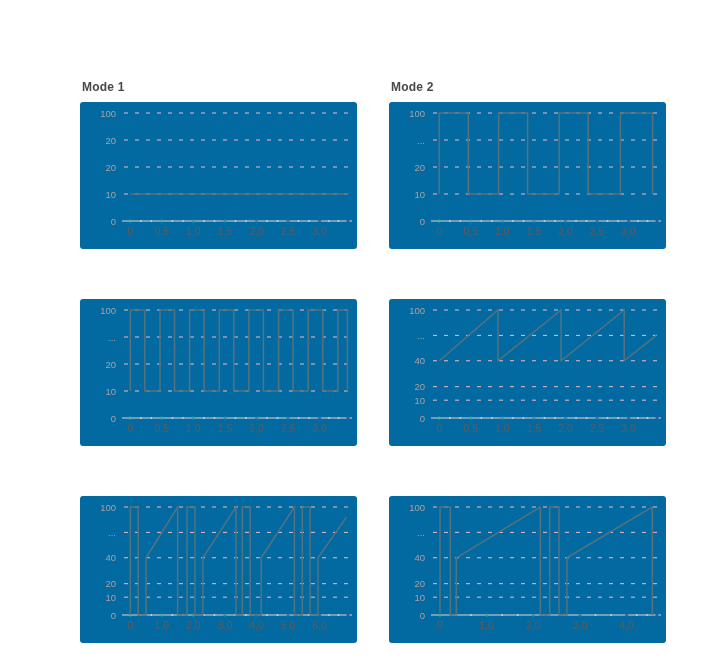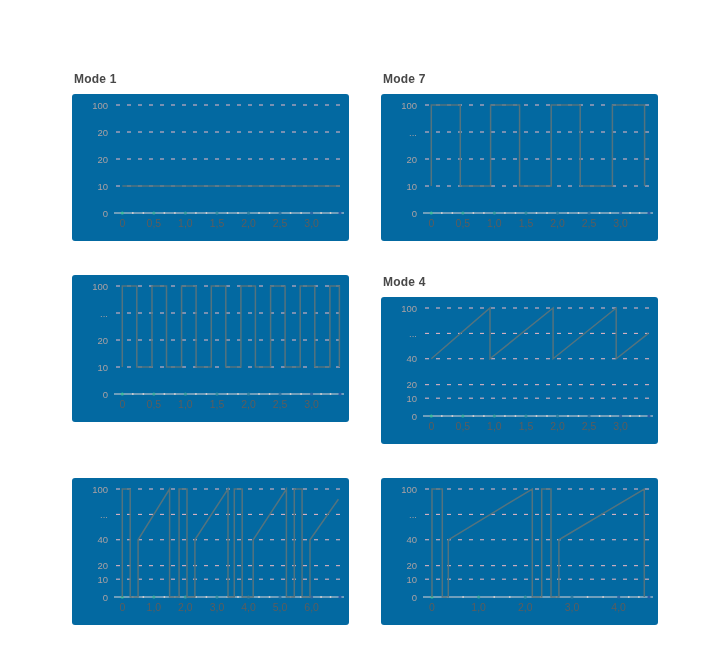--- a/index.html
+++ b/index.html
@@ -5,21 +5,21 @@
   html,body{margin:0;padding:0;}
   body{
     width:710px;height:655px;background:#ffffff;overflow:hidden;
     font-family:"Liberation Sans",sans-serif;position:relative;
   }
   .grid{
     position:absolute;left:68px;top:68px;
     display:grid;grid-template-columns:277px 277px;
     column-gap:32px;row-gap:26px;
   }
-  .chart-card{margin:4px;}
+  .chart-card{margin:12px;}
   .chart-title{
     font-size:12px;font-weight:700;color:#484848;
     margin:0 0 8px 2px;letter-spacing:.2px;
   }
   .chart-panel{
     width:277px;height:147px;background:#0369a1;border-radius:3px;
   }
   svg{display:block;}
   text{font-family:"Liberation Sans",sans-serif;}
 </style>
@@ -68,21 +68,21 @@
           <text x="113.40845070422534" y="133" text-anchor="middle" font-size="10.5" fill="#5d5d5d">1,0</text>
           <text x="144.95774647887325" y="133" text-anchor="middle" font-size="10.5" fill="#5d5d5d">1,5</text>
           <text x="176.50704225352112" y="133" text-anchor="middle" font-size="10.5" fill="#5d5d5d">2,0</text>
           <text x="208.05633802816902" y="133" text-anchor="middle" font-size="10.5" fill="#5d5d5d">2,5</text>
           <text x="239.6056338028169" y="133" text-anchor="middle" font-size="10.5" fill="#5d5d5d">3,0</text>
           <polyline points="50.3,92.0 268.0,92.0" fill="none" stroke="#54737e" stroke-width="1.5" stroke-linejoin="miter"></polyline>
         </svg>
       </div>
   </figure>
   <figure class="chart-card">
-    <figcaption class="chart-title">Mode 7</figcaption>
+    <figcaption class="chart-title">Mode 2</figcaption>
     <div class="chart-panel">
         <svg class="plot" width="277" height="147" viewBox="0 0 277 147">
           <line x1="44" y1="11" x2="268" y2="11" stroke="#f1bac4" stroke-width="1" stroke-dasharray="4 7"></line>
           <text x="36" y="14.5" text-anchor="end" font-size="9.5" fill="#aaa1a3">100</text>
           <line x1="44" y1="38" x2="268" y2="38" stroke="#f1bac4" stroke-width="1" stroke-dasharray="4 7"></line>
           <text x="36" y="41.5" text-anchor="end" font-size="9.5" fill="#aaa1a3">...</text>
           <line x1="44" y1="65" x2="268" y2="65" stroke="#f1bac4" stroke-width="1" stroke-dasharray="4 7"></line>
           <text x="36" y="68.5" text-anchor="end" font-size="9.5" fill="#aaa1a3">20</text>
           <line x1="44" y1="92" x2="268" y2="92" stroke="#f1bac4" stroke-width="1" stroke-dasharray="4 7"></line>
           <text x="36" y="95.5" text-anchor="end" font-size="9.5" fill="#aaa1a3">10</text>
@@ -161,21 +161,20 @@
           <text x="113.40845070422534" y="133" text-anchor="middle" font-size="10.5" fill="#5d5d5d">1,0</text>
           <text x="144.95774647887325" y="133" text-anchor="middle" font-size="10.5" fill="#5d5d5d">1,5</text>
           <text x="176.50704225352112" y="133" text-anchor="middle" font-size="10.5" fill="#5d5d5d">2,0</text>
           <text x="208.05633802816902" y="133" text-anchor="middle" font-size="10.5" fill="#5d5d5d">2,5</text>
           <text x="239.6056338028169" y="133" text-anchor="middle" font-size="10.5" fill="#5d5d5d">3,0</text>
           <polyline points="50.3,92.0 50.3,11.0 64.8,11.0 64.8,92.0 80.0,92.0 80.0,11.0 94.5,11.0 94.5,92.0 109.6,92.0 109.6,11.0 124.1,11.0 124.1,92.0 139.3,92.0 139.3,11.0 153.8,11.0 153.8,92.0 168.9,92.0 168.9,11.0 183.4,11.0 183.4,92.0 198.6,92.0 198.6,11.0 213.1,11.0 213.1,92.0 228.2,92.0 228.2,11.0 242.8,11.0 242.8,92.0 257.9,92.0 257.9,11.0 267.4,11.0 267.4,92.0" fill="none" stroke="#54737e" stroke-width="1.5" stroke-linejoin="miter"></polyline>
         </svg>
       </div>
   </figure>
   <figure class="chart-card">
-    <figcaption class="chart-title">Mode 4</figcaption>
     <div class="chart-panel">
         <svg class="plot" width="277" height="147" viewBox="0 0 277 147">
           <line x1="44" y1="11" x2="268" y2="11" stroke="#f1bac4" stroke-width="1" stroke-dasharray="4 7"></line>
           <text x="36" y="14.5" text-anchor="end" font-size="9.5" fill="#aaa1a3">100</text>
           <line x1="44" y1="36.379999999999995" x2="268" y2="36.379999999999995" stroke="#f1bac4" stroke-width="1" stroke-dasharray="4 7"></line>
           <text x="36" y="39.879999999999995" text-anchor="end" font-size="9.5" fill="#aaa1a3">...</text>
           <line x1="44" y1="61.76" x2="268" y2="61.76" stroke="#f1bac4" stroke-width="1" stroke-dasharray="4 7"></line>
           <text x="36" y="65.25999999999999" text-anchor="end" font-size="9.5" fill="#aaa1a3">40</text>
           <line x1="44" y1="87.67999999999999" x2="268" y2="87.67999999999999" stroke="#f1bac4" stroke-width="1" stroke-dasharray="4 7"></line>
           <text x="36" y="91.17999999999999" text-anchor="end" font-size="9.5" fill="#aaa1a3">20</text>

